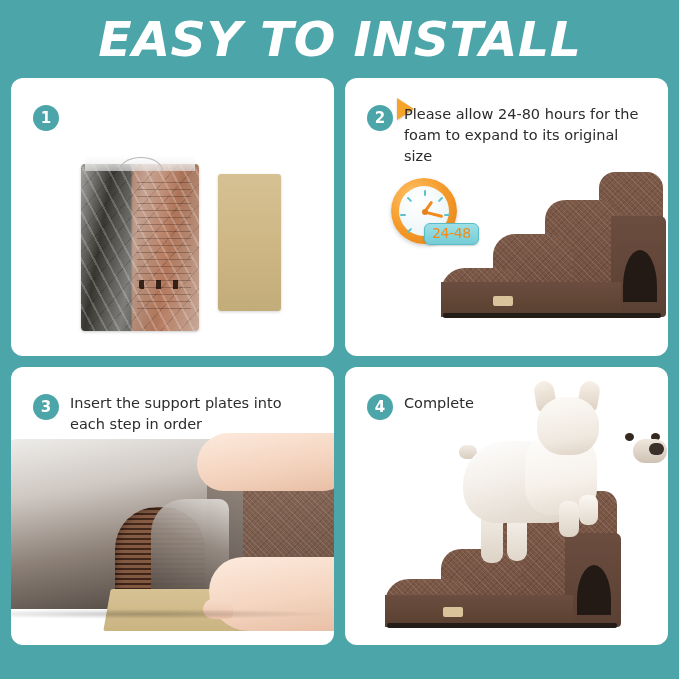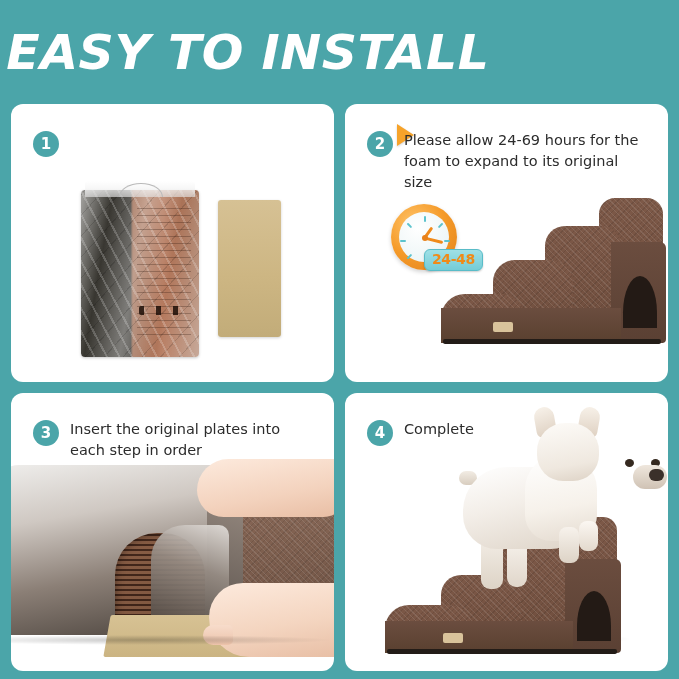--- a/index.html
+++ b/index.html
@@ -18,23 +18,24 @@
   .poster {
     position: relative;
     width: 679px;
     height: 679px;
     background: #4ba5a9;
     padding: 0 11px 15px 11px;
   }
 
   
   .title-bar {
-    height: 104px;
+    height: 78px;
     display: flex;
     align-items: center;
+    justify-content: center;
   }
   .title {
     font-family: "DejaVu Sans", sans-serif;
     font-style: italic;
     font-weight: bold;
     font-size: 48px;
     letter-spacing: 0.5px;
     color: #ffffff;
     line-height: 1;
     white-space: nowrap;
@@ -230,21 +231,21 @@
   .hours-badge {
     position: absolute;
     left: 79px;
     top: 145px;
     padding: 2px 7px 3px 7px;
     background: linear-gradient(180deg, #9fe0e6, #74ccd6);
     border: 1.5px solid #59bcc8;
     border-radius: 6px;
     color: #f08a18;
     font-family: "DejaVu Sans", sans-serif;
-    font-weight: bold;
+    font-weight: normal;
     font-size: 14px;
     line-height: 1.1;
     letter-spacing: -0.4px;
     box-shadow: 0 1px 2px rgba(0,0,0,.2);
   }
 
   
   .stairs { position: absolute; }
   .stairs .step {
     position: absolute;
@@ -533,42 +534,42 @@
           <div class="step s1"></div>
           <div class="side rail"></div>
           <div class="side apron"></div>
           <div class="den"></div>
           <div class="tag"></div>
           <div class="base"></div>
         </div>
       </div>
       <div class="card-head">
         <div class="badge">2</div>
-        <div class="step-text">Please allow 24-69 hours for the foam to expand to its original size</div>
+        <div class="step-text">Please allow 24-80 hours for the foam to expand to its original size</div>
       </div>
     </div>
 
     <div class="card">
       <div class="art">
         <div class="p3-scene">
           <div class="p3-body"></div>
           <div class="p3-body2"></div>
           <div class="p3-fabric"></div>
           <div class="p3-arch"></div>
           <div class="p3-flap"></div>
           <div class="p3-plate"></div>
           <div class="p3-hand-top"></div>
           <div class="p3-hand-bottom"></div>
           <div class="p3-finger"></div>
           <div class="p3-shadow"></div>
         </div>
       </div>
       <div class="card-head">
         <div class="badge">3</div>
-        <div class="step-text">Insert the original plates into each step in order</div>
+        <div class="step-text">Insert the support plates into each step in order</div>
       </div>
     </div>
 
     <div class="card">
       <div class="art">
         <div class="floor-shadow"></div>
         <div class="stairs p4-stairs">
           <div class="step s4"></div>
           <div class="step s3"></div>
           <div class="step s2"></div>

